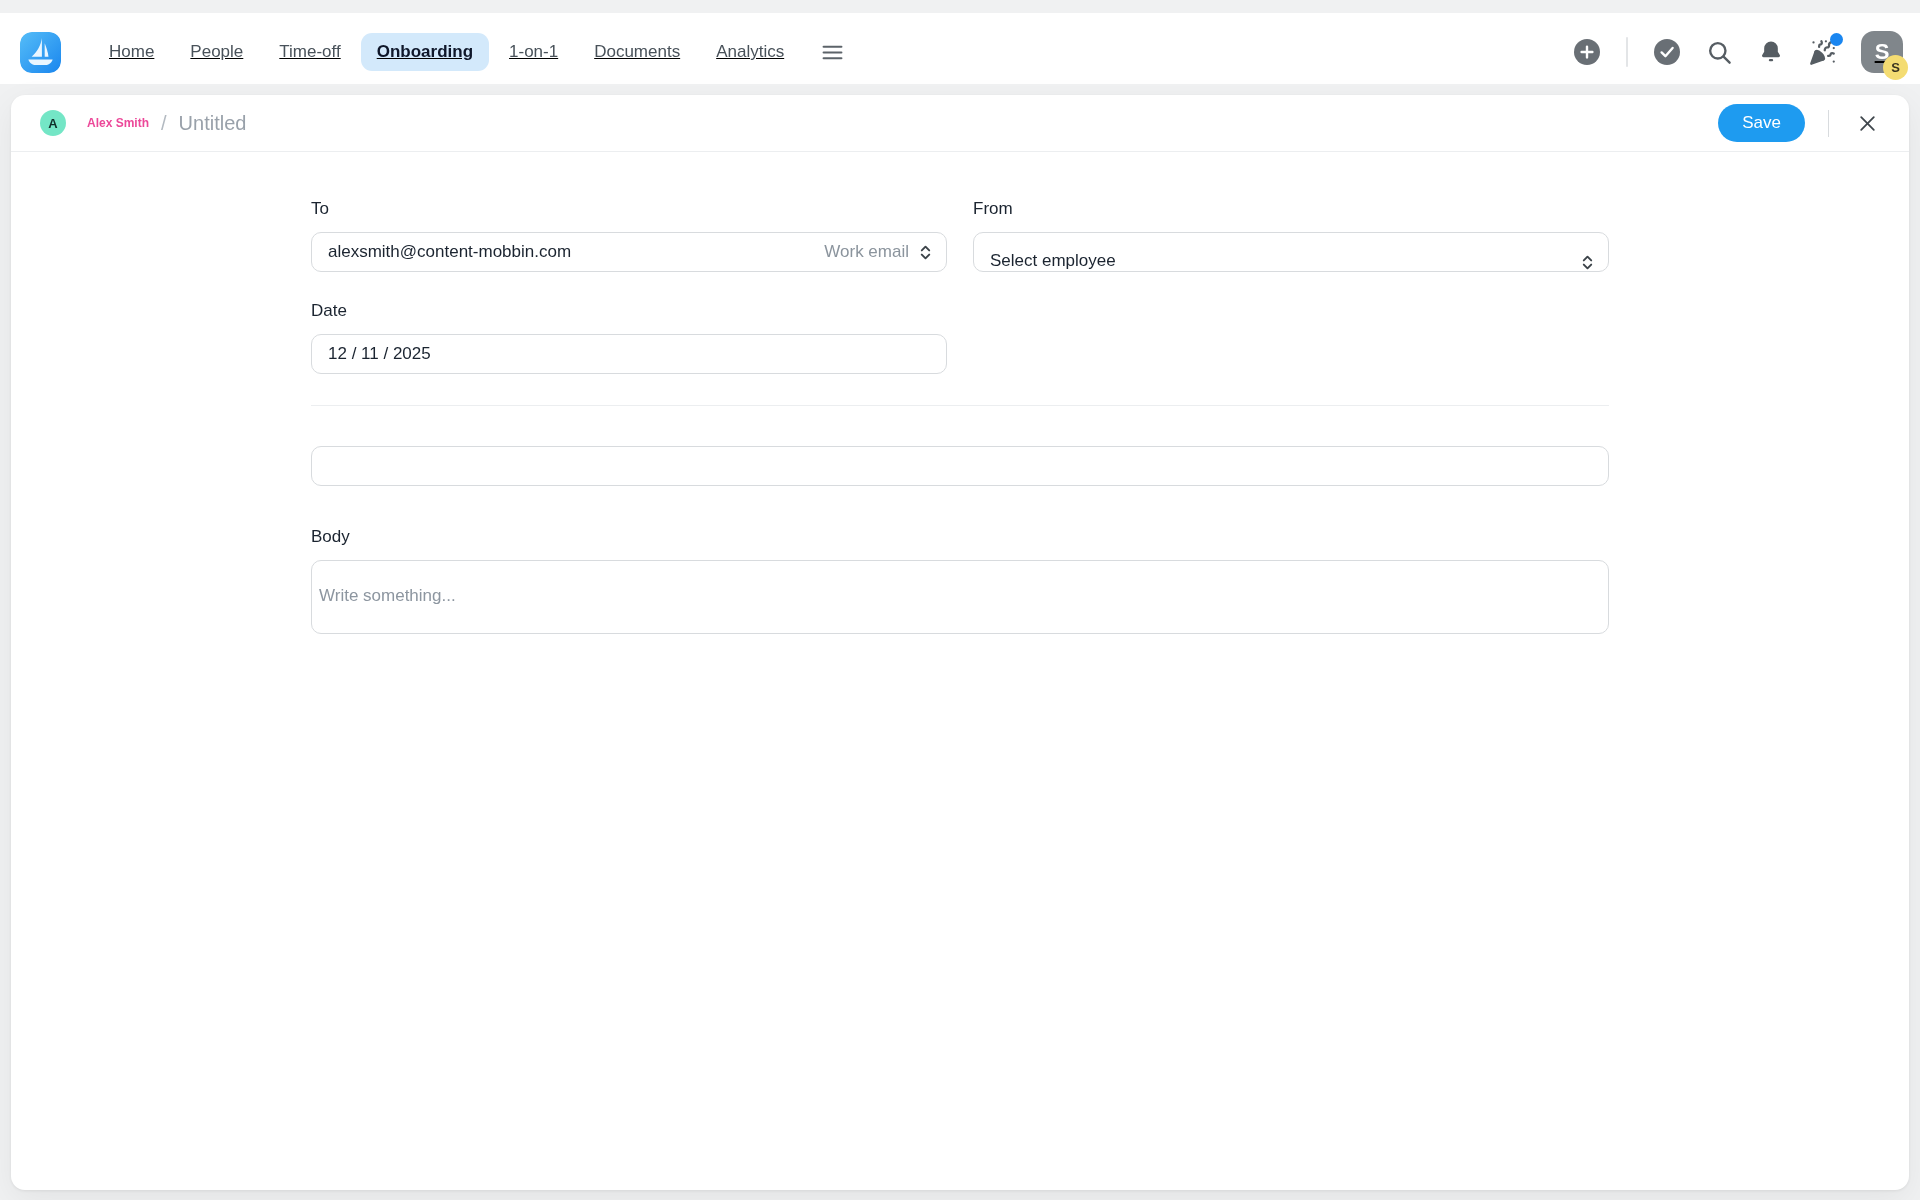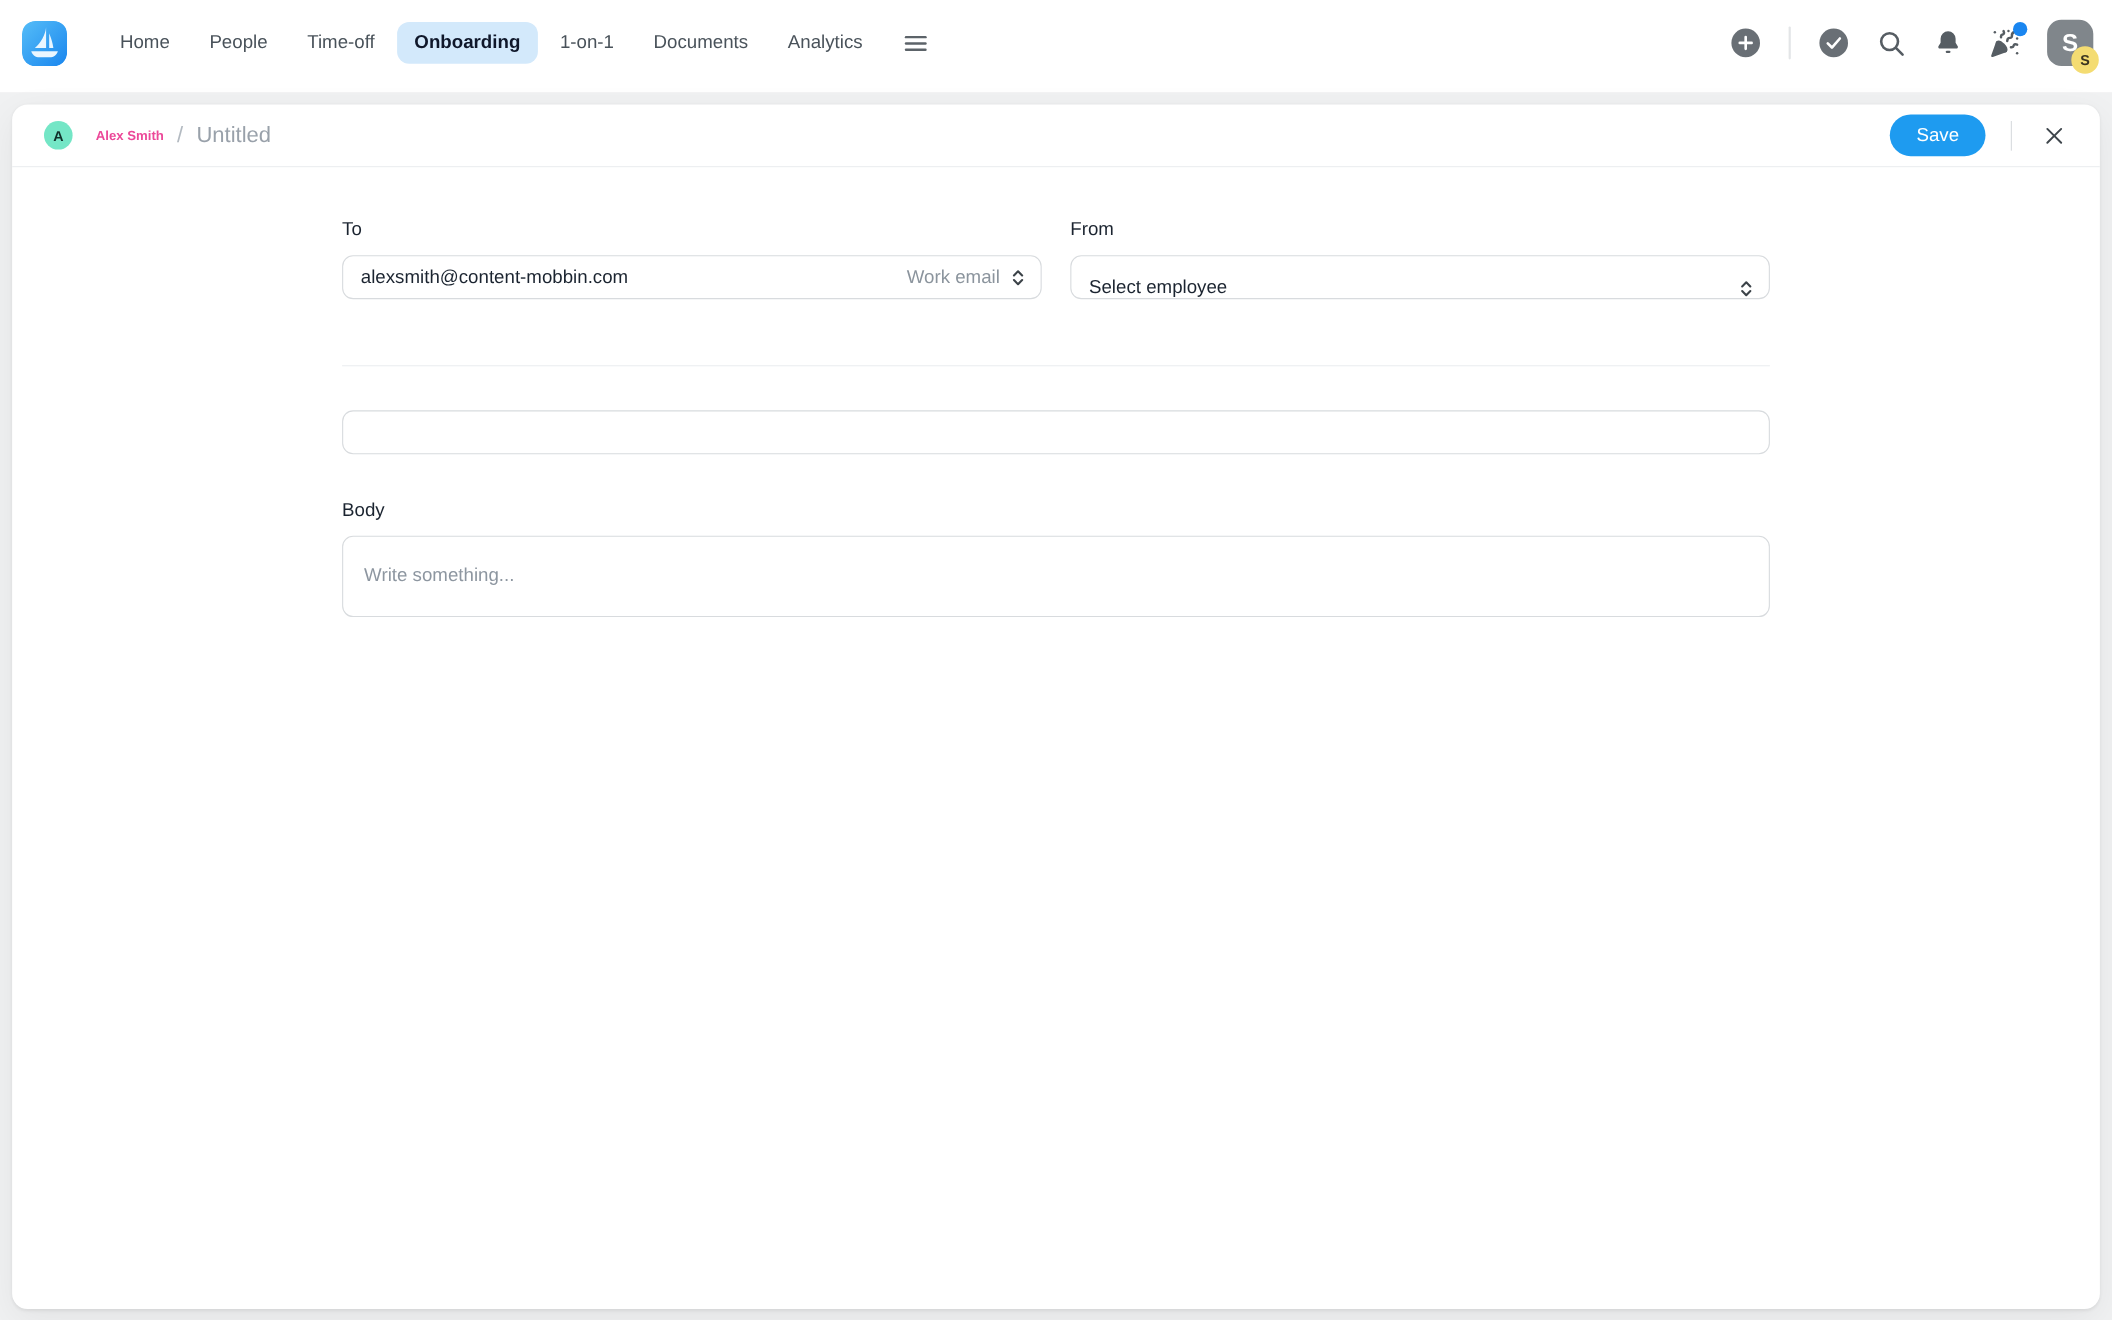--- a/index.html
+++ b/index.html
@@ -1,21 +1,21 @@
 <!DOCTYPE html>
 <html><head>
 <meta charset="utf-8">
 <style>
   * { margin:0; padding:0; box-sizing:border-box; }
   html,body { width:1920px; height:1200px; overflow:hidden;
     font-family:"Liberation Sans", sans-serif; background:#f0f1f2; }
 
   
-  .topnav { position:absolute; top:0; left:0; width:1920px; height:84px;
-    background:#ffffff; display:flex; align-items:center; padding:0 17px 6px 20px; }
+  .topnav { position:absolute; top:13px; left:0; width:1920px; height:84px;
+    background:#ffffff; display:flex; align-items:center; padding:0 17px 6px 20px;text-decoration:underline; }
   .logo { width:41px; height:41px; border-radius:12px; display:block; flex:0 0 auto; cursor:pointer; }
   .nav-items { display:flex; align-items:center; margin-left:32px; gap:4px; }
   .nav-item { padding:9px 16px; font-size:17px; color:#49525a; font-weight:500;
     border-radius:11px; cursor:pointer; white-space:nowrap; }
   .nav-item.active { background:#d3e9fb; color:#0f172a; font-weight:600; }
   .nav-burger { margin-left:10px; padding:6px; cursor:pointer; display:flex; }
   .topnav-right { margin-left:auto; display:flex; align-items:center; gap:25px; }
   .icon-btn { display:flex; align-items:center; justify-content:center; cursor:pointer; position:relative; }
   .tb-divider { width:2px; height:30px; background:#e3e5e7; border-radius:1px; }
   .party-wrap { position:relative; }
@@ -61,21 +61,21 @@
   .type-label { font-size:17px; color:#8b949d; margin-right:9px; white-space:nowrap; }
   .select-field { height:40px; border:1px solid #d8dbde; border-radius:10px; background:#fff;
     display:flex; align-items:flex-end; padding:0 13px 0 16px; cursor:pointer; }
   .select-value { flex:1 1 auto; font-size:17px; color:#1b2430; }
   .section-2 { padding:40px 0 0 0; }
   .wide-input { width:100%; height:40px; border:1px solid #d8dbde; border-radius:10px;
     padding:0 16px; font-size:17px; color:#1b2430; outline:none;
     font-family:"Liberation Sans", sans-serif; }
   .body-label { margin-top:41px; }
   .body-area { width:100%; height:74px; border:1px solid #d8dbde; border-radius:10px;
-    padding:25px 19px; font-size:17px; color:#1b2430; resize:none; outline:none;
+    padding:25px 7px; font-size:17px; color:#1b2430; resize:none; outline:none;
     font-family:"Liberation Sans", sans-serif; }
   .body-area::placeholder { color:#8d96a0; }
   svg { display:block; }
 </style>
 </head>
 <body>
 
 <header class="topnav">
   <svg class="logo" viewBox="0 0 44 44">
     <defs>
@@ -201,20 +201,26 @@
             <span class="select-value">Select employee</span>
             <span>
               <svg width="15" height="17" viewBox="0 0 14 16" fill="none" stroke="#3c4349" stroke-width="1.8" stroke-linecap="round" stroke-linejoin="round">
                 <polyline points="3.5,6 7,2.5 10.5,6"></polyline>
                   <polyline points="3.5,10 7,13.5 10.5,10"></polyline>
               </svg>
             </span>
           </div>
         </div>
 
+        <div>
+          <div class="field-label">Date</div>
+          <div class="field">
+            <input type="text" value="12 / 11 / 2025" style="">
+          </div>
+        </div>
         <div></div>
       </div>
     </div>
 
     <div class="section-2">
       <input type="text" class="wide-input" value="" style="">
 
       <div class="field-label body-label">Body</div>
       <textarea class="body-area" placeholder="Write something..." style=""></textarea>
     </div>

